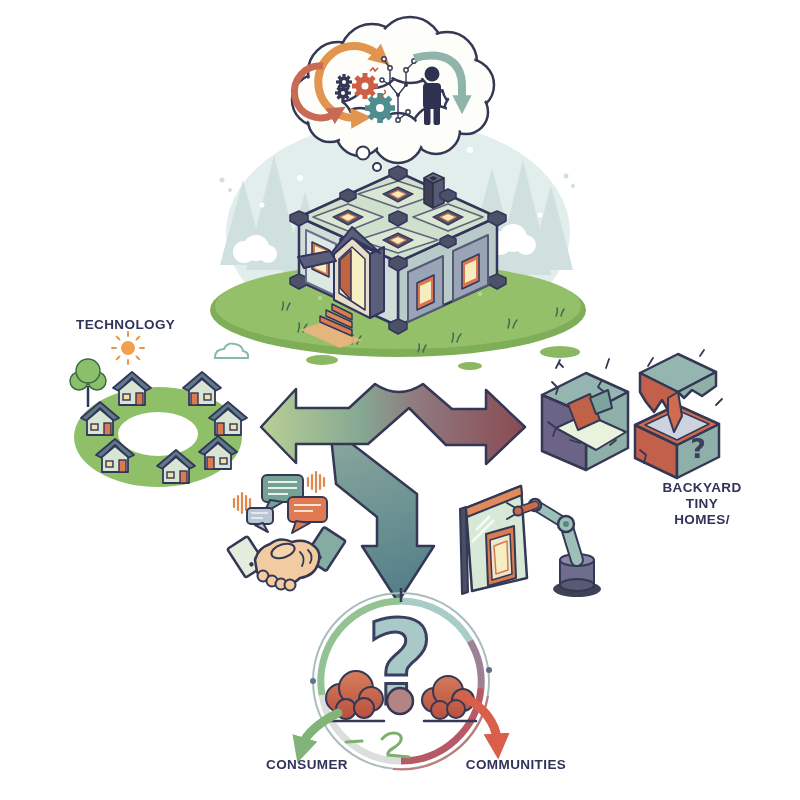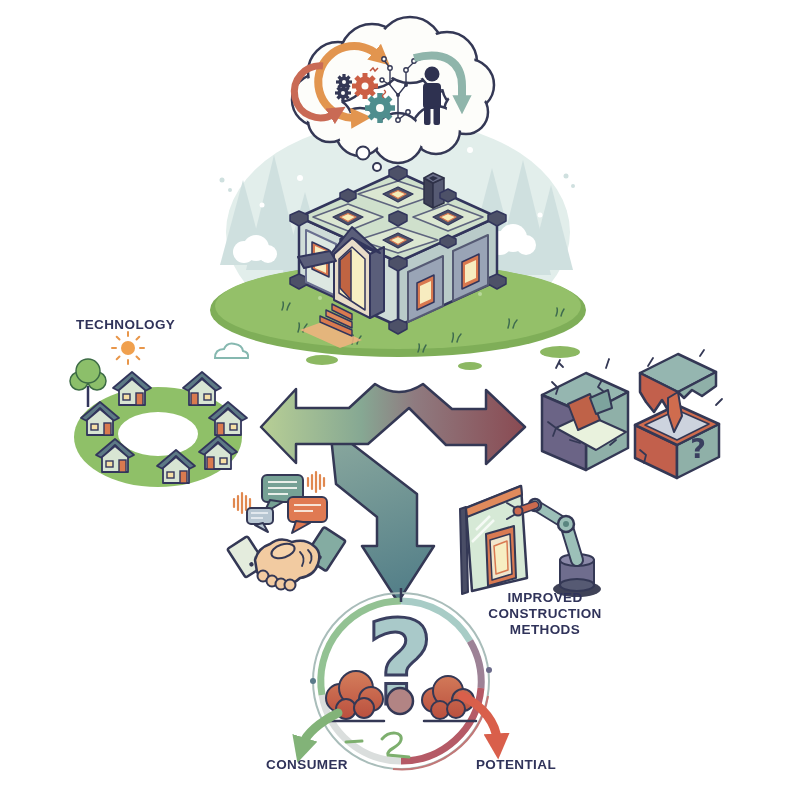--- a/index.html
+++ b/index.html
@@ -481,18 +481,17 @@
     </g>
     <line x1="424" y1="721" x2="476" y2="721" stroke="#343855" stroke-width="2.5" stroke-linecap="round"></line>
     <path d="M 346 742 l 16 -1" stroke="#7daf6e" stroke-width="3" fill="none" stroke-linecap="round"></path>
     <path d="M 382 739 c 8 -9 21 -7 19 1 c -2 8 -15 9 -13 15 l 21 2" stroke="#7daf6e" stroke-width="3" fill="none" stroke-linecap="round"></path>
     <path d="M 338 713 C 320 722 306 734 303 744" fill="none" stroke="#82b378" stroke-width="9" stroke-linecap="round" marker-end="url(#mk-green)"></path>
     <path d="M 462 696 C 484 706 496 724 497 740" fill="none" stroke="#d95f4b" stroke-width="9" stroke-linecap="round" marker-end="url(#mk-red)"></path>
   </g>
 </svg>
 
 <div class="label left-anchor" style="left:68px;top:317px">TECHNOLOGY</div>
-<div class="label" style="left:537px;top:590px">IMPROVED
-CONSTRUCTION
-METHODS</div>
+<div class="label" style="left:694px;top:480px">BACKYARD TINY
+HOMES/</div>
 <div class="label" style="left:299px;top:757px">CONSUMER</div>
-<div class="label" style="left:508px;top:757px">POTENTIAL</div>
+<div class="label" style="left:508px;top:757px">COMMUNITIES</div>
 </div>
 
 </body></html>

